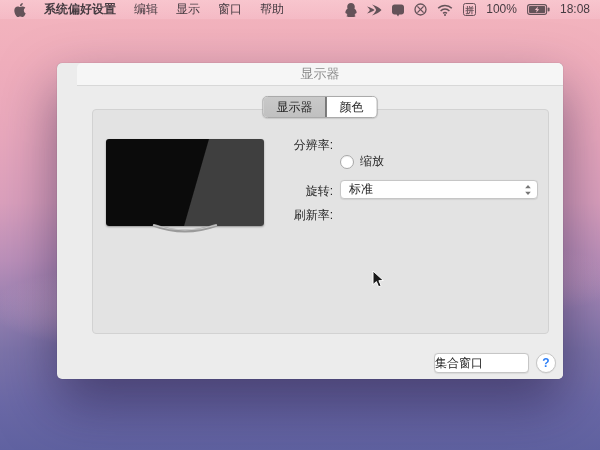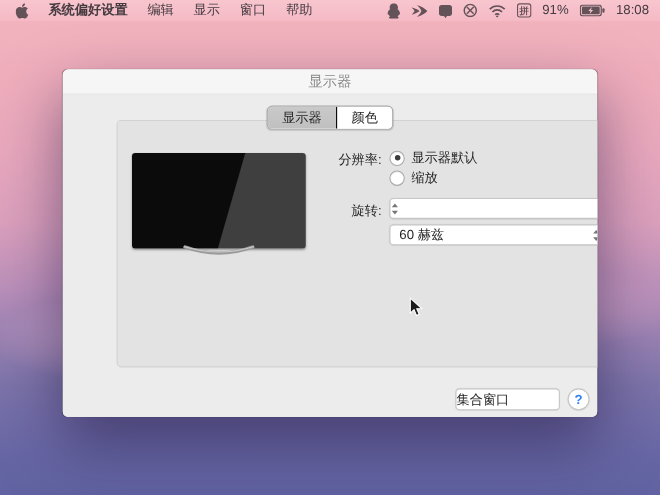--- a/index.html
+++ b/index.html
@@ -22,35 +22,35 @@
   .menu-item{white-space:nowrap;line-height:19px;}
   .menu-app{font-weight:bold;font-family:Liberation Serif, serif;}
   .mb-ico{display:flex;align-items:center;opacity:0.82;}
   .mb-ico svg{display:block;}
   .ime-box{width:13px;height:13px;border:1.2px solid #4a3b42;border-radius:2.5px;font-size:8.5px;
     line-height:13px;text-align:center;color:#4a3b42;font-weight:bold;box-sizing:border-box;}
   .mb-text{line-height:19px;white-space:nowrap;}
 
   
   .window{position:absolute;left:57px;top:63px;width:486px;height:316px;border-radius:5px;
-    background:#ececec;box-shadow:0 24px 55px rgba(25,18,60,0.50),0 0 1px rgba(0,0,0,0.35);overflow:hidden;}
+    background:#ececec;box-shadow:0 24px 55px rgba(25,18,60,0.50),0 0 1px rgba(0,0,0,0.35);overflow:hidden;padding-left:20px;}
   .titlebar{height:22px;background:#f6f6f6;border-bottom:1px solid #d8d8d8;border-radius:5px 5px 0 0;
     display:flex;align-items:center;justify-content:center;}
   .title{font-size:13px;color:#8b8b8b;}
   .content{position:relative;height:293px;background:#ececec;}
 
   .tabs{position:absolute;left:50%;top:10px;transform:translateX(-50%);display:flex;z-index:2;
     border:1px solid #aaaaaa;border-radius:5px;overflow:hidden;height:20px;background:#fff;
     box-shadow:0 0.5px 1px rgba(0,0,0,0.12);}
   .tab{font-size:12px;line-height:20px;padding:0 13px;color:#262626;background:#fff;white-space:nowrap;}
   .tab.selected{background:linear-gradient(#c9c9c9,#c0c0c0);}
   .tab + .tab{border-left:1px solid #000000;}
 
   .groupbox{position:absolute;left:15px;top:23px;width:457px;height:225px;background:#e3e3e3;
-    border:1px solid #d2d2d2;border-radius:4px;box-sizing:border-box;margin-left:34px;}
+    border:1px solid #d2d2d2;border-radius:4px;box-sizing:border-box;}
 
   .monitor-body{position:absolute;left:13px;top:29px;width:158px;height:87px;border-radius:3px;
     background:linear-gradient(106deg,#0b0b0b 56%,#3f3f3f 56.6%);
     box-shadow:0 1px 2px rgba(0,0,0,0.35);}
   .monitor-stand{position:absolute;left:57px;top:112px;}
 
   .form-label{position:absolute;left:120px;width:120px;text-align:right;font-size:12px;color:#262626;}
   .radio-row{position:absolute;left:247px;display:flex;align-items:center;gap:6px;}
   .radio{width:14px;height:14px;border-radius:50%;background:#fff;border:1px solid #a8a8a8;
     box-sizing:border-box;position:relative;box-shadow:inset 0 1px 1px rgba(0,0,0,0.06);}
@@ -122,21 +122,21 @@
         <svg width="16" height="12" viewBox="0 0 16 12" fill="none" stroke="#453b41" stroke-width="1.5">
           <path d="M1.2,4.3 A9.5,9.5 0 0 1 14.8,4.3"></path>
           <path d="M3.6,6.9 A6,6 0 0 1 12.4,6.9"></path>
           <path d="M6.1,9.4 A2.8,2.8 0 0 1 9.9,9.4"></path>
           <circle cx="8" cy="11" r="1" fill="#453b41" stroke="none"></circle>
         </svg>
       </span>
       <span class="mb-ico">
         <span class="ime-box">拼</span>
       </span>
-      <span class="mb-text">91%</span>
+      <span class="mb-text">100%</span>
       <span class="mb-ico">
         <svg width="23" height="11" viewBox="0 0 23 11">
           <rect x="0.6" y="0.6" width="19" height="9.8" rx="2.2" fill="none" stroke="#453b41" stroke-width="1.1"></rect>
           <rect x="2" y="2" width="16.2" height="7" rx="1" fill="#453b41"></rect>
           <rect x="20.6" y="3.4" width="2" height="4.2" rx="1" fill="#453b41"></rect>
           <polygon points="11,2.4 7.9,6.1 9.8,6.1 9.1,8.8 12.2,5.2 10.3,5.2" fill="#f4c2cc"></polygon>
         </svg>
       </span>
       <span class="mb-text">18:08</span>
 
@@ -157,48 +157,37 @@
       <div class="groupbox">
         <div class="monitor-body"></div>
         <div class="monitor-stand">
           <svg width="70" height="12" viewBox="0 0 70 12" fill="none">
             <path d="M3,1 Q35,13 67,1" stroke="#9a9a9a" stroke-width="3"></path>
             <path d="M3,1 Q35,11 67,1" stroke="#c9c9c9" stroke-width="1"></path>
           </svg>
         </div>
 
         <div class="form-label" style="top:27px;">分辨率:</div>
-        <div class="radio-row" style="top:25px;">
-          <span class="radio checked"></span>
-          <span class="radio-label">显示器默认</span>
-        </div>
         <div class="radio-row" style="top:43px;">
           <span class="radio"></span>
           <span class="radio-label">缩放</span>
         </div>
 
         <div class="form-label" style="top:73px;">旋转:</div>
         <div class="popup" style="top:70px;">
+          <span class="val">标准</span>
           <span class="chev">
             <svg width="8" height="12" viewBox="0 0 8 12" fill="#767676">
               <path d="M4,1 L6.8,4.3 L1.2,4.3 Z"></path>
               <path d="M4,11 L1.2,7.7 L6.8,7.7 Z"></path>
             </svg>
           </span>
         </div>
 
-        <div class="popup" style="top:94px;">
-          <span class="val">60 赫兹</span>
-          <span class="chev">
-            <svg width="8" height="12" viewBox="0 0 8 12" fill="#767676">
-              <path d="M4,1 L6.8,4.3 L1.2,4.3 Z"></path>
-              <path d="M4,11 L1.2,7.7 L6.8,7.7 Z"></path>
-            </svg>
-          </span>
-        </div>
+        <div class="form-label" style="top:97px;">刷新率:</div>
       </div>
 
       <div class="footer-btn">集合窗口</div>
       <div class="help-btn">?</div>
     </div>
   </div>
 
   <div class="cursor">
     <svg width="13" height="19" viewBox="0 0 13 19">
       <path d="M1,1 L1,14.6 L4.4,11.6 L6.6,16.8 L9.1,15.7 L6.9,10.7 L11.4,10.5 Z" fill="#1a1a1a" stroke="#ffffff" stroke-width="1"></path>

